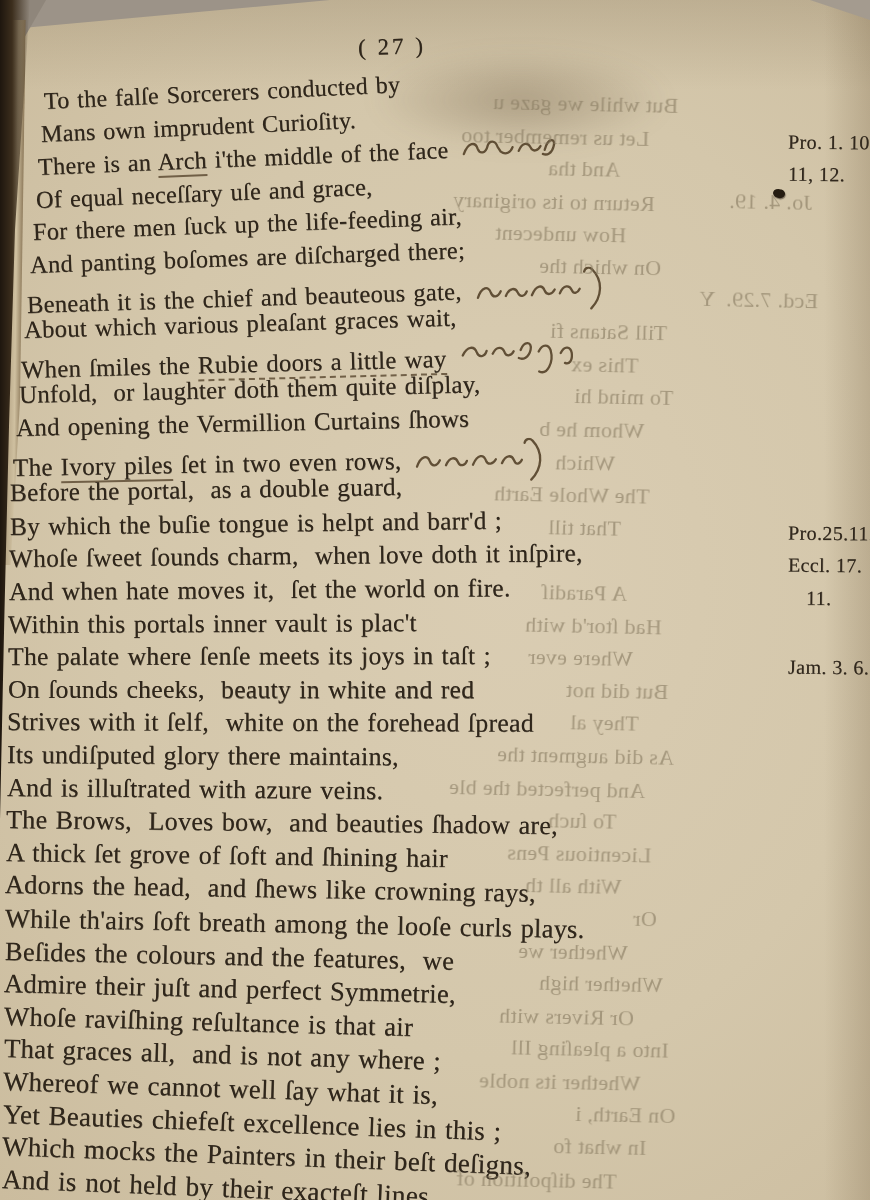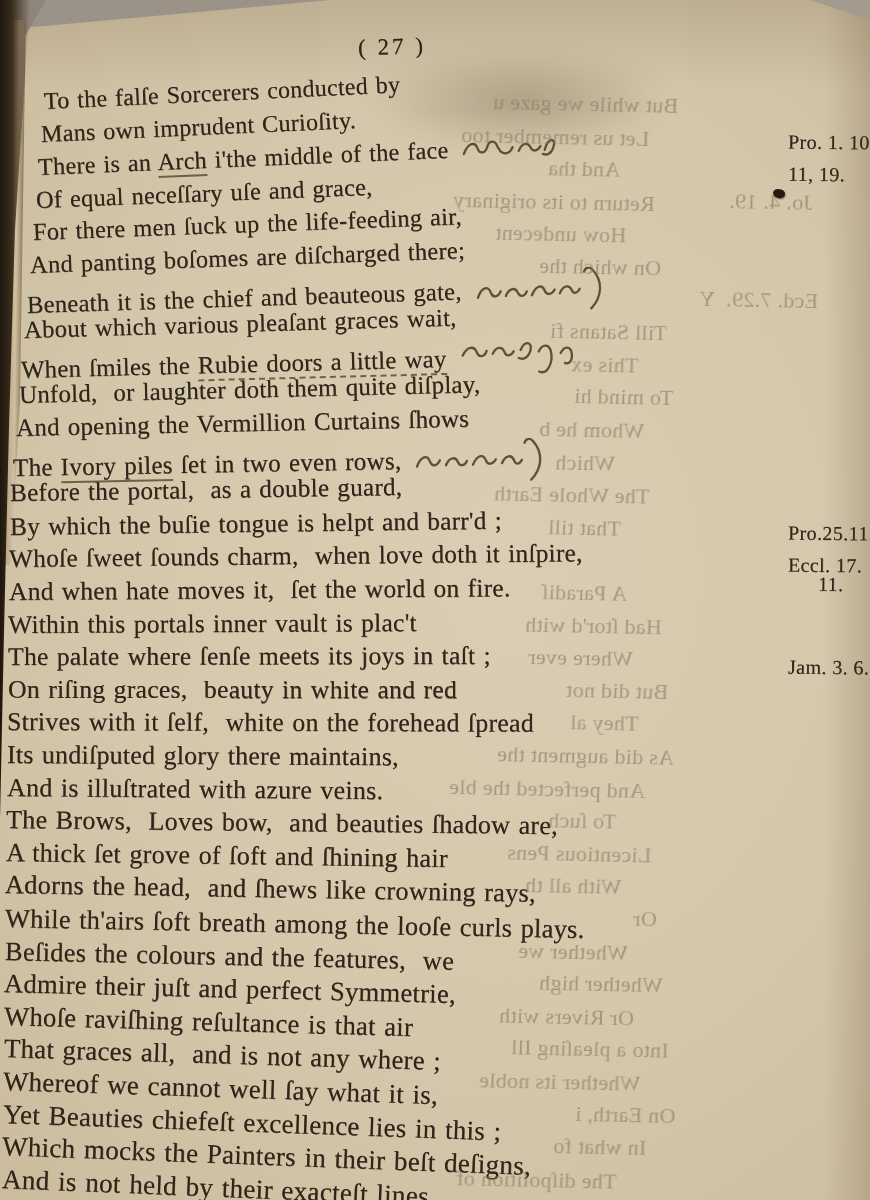--- a/index.html
+++ b/index.html
@@ -110,43 +110,43 @@
           <path d="M60 26 C65 15 71 16 73 22 C75 27 80 26 83 21"></path>
           <path d="M89 25 C93 16 99 17 101 22 C103 28 107 26 109 22"></path>
           <path d="M118 42 C129 31 131 15 120 3 M120 3 C117 0 113 1 112 5"></path>
         </svg></div>
       <div class="pline" style="top: 479.2px; left: 10px; font-size: 25.1636px; transform: rotate(-0.881818deg);">Before the portal,  as a double guard,</div>
       <div class="pline" style="top: 511.8px; left: 9.61905px; font-size: 25.2606px; transform: rotate(-0.730303deg);">By which the buſie tongue is helpt and barr'd ;</div>
       <div class="pline" style="top: 544.4px; left: 9.2381px; font-size: 25.3576px; transform: rotate(-0.578788deg);">Whoſe ſweet ſounds charm,  when love doth it inſpire,</div>
       <div class="pline" style="top: 577px; left: 8.85714px; font-size: 25.4545px; transform: rotate(-0.427273deg);">And when hate moves it,  ſet the world on fire.</div>
       <div class="pline" style="top: 609.6px; left: 8.47619px; font-size: 25.5515px; transform: rotate(-0.275758deg);">Within this portals inner vault is plac't</div>
       <div class="pline" style="top: 642.2px; left: 8.09524px; font-size: 25.6485px; transform: rotate(-0.124242deg);">The palate where ſenſe meets its joys in taſt ;</div>
-      <div class="pline" style="top: 674.8px; left: 7.71429px; font-size: 25.7455px; transform: rotate(0.0272727deg);">On riſing graces,  beauty in white and red</div>
+      <div class="pline" style="top: 674.8px; left: 7.71429px; font-size: 25.7455px; transform: rotate(0.0272727deg);">On ſounds cheeks,  beauty in white and red</div>
       <div class="pline" style="top: 707.4px; left: 7.33333px; font-size: 25.8424px; transform: rotate(0.178788deg);">Strives with it ſelf,  white on the forehead ſpread</div>
       <div class="pline" style="top: 740px; left: 6.95238px; font-size: 25.9394px; transform: rotate(0.330303deg);">Its undiſputed glory there maintains,</div>
       <div class="pline" style="top: 772.6px; left: 6.57143px; font-size: 26.0364px; transform: rotate(0.481818deg);">And is illuſtrated with azure veins.</div>
       <div class="pline" style="top: 805.2px; left: 6.19048px; font-size: 26.1333px; transform: rotate(0.633333deg);">The Brows,  Loves bow,  and beauties ſhadow are,</div>
       <div class="pline" style="top: 837.8px; left: 5.80952px; font-size: 26.2303px; transform: rotate(0.784848deg);">A thick ſet grove of ſoft and ſhining hair</div>
       <div class="pline" style="top: 870.4px; left: 5.42857px; font-size: 26.3273px; transform: rotate(0.936364deg);">Adorns the head,  and ſhews like crowning rays,</div>
       <div class="pline" style="top: 903px; left: 5.04762px; font-size: 26.4242px; transform: rotate(1.08788deg);">While th'airs ſoft breath among the looſe curls plays.</div>
       <div class="pline" style="top: 935.6px; left: 4.66667px; font-size: 26.5212px; transform: rotate(1.23939deg);">Beſides the colours and the features,  we</div>
       <div class="pline" style="top: 968.2px; left: 4.28571px; font-size: 26.6182px; transform: rotate(1.39091deg);">Admire their juſt and perfect Symmetrie,</div>
       <div class="pline" style="top: 1000.8px; left: 3.90476px; font-size: 26.7152px; transform: rotate(1.54242deg);">Whoſe raviſhing reſultance is that air</div>
       <div class="pline" style="top: 1033.4px; left: 3.52381px; font-size: 26.8121px; transform: rotate(1.69394deg);">That graces all,  and is not any where ;</div>
       <div class="pline" style="top: 1066px; left: 3.14286px; font-size: 26.9091px; transform: rotate(1.84545deg);">Whereof we cannot well ſay what it is,</div>
       <div class="pline" style="top: 1098.6px; left: 2.7619px; font-size: 27.0061px; transform: rotate(1.99697deg);">Yet Beauties chiefeſt excellence lies in this ;</div>
       <div class="pline" style="top: 1131.2px; left: 2.38095px; font-size: 27.103px; transform: rotate(2.14848deg);">Which mocks the Painters in their beſt deſigns,</div>
       <div class="pline" style="top: 1163.8px; left: 2px; font-size: 27.2px; transform: rotate(2.3deg);">And is not held by their exacteſt lines.</div>
     </div>
   <div id="mrefs">
       <div class="mref" style="top: 130.6px;">Pro. 1. 10,</div>
-      <div class="mref" style="top: 163.2px;">11, 19.</div>
+      <div class="mref" style="top: 163.2px;">11, 12.</div>
       <div class="mref" style="top: 521.8px;">Pro.25.11.</div>
       <div class="mref" style="top: 554.4px;">Eccl. 17.</div>
-      <div class="mref" style="top: 573px; left: 806px; margin-left: 12px;">11.</div>
+      <div class="mref" style="top: 587px; left: 806px;">11.</div>
       <div class="mref" style="top: 656px;">Jam. 3. 6.</div>
     </div>
   <div id="bleed-layer">
       <div class="bleed" style="top: 91px; right: 192px;">But while we gaze u</div>
       <div class="bleed" style="top: 123.6px; right: 221px;">Let us remember too</div>
       <div class="bleed" style="top: 156.2px; right: 250px;">And tha</div>
       <div class="bleed" style="top: 188.8px; right: 58px;">Jo. 4. 19.</div>
       <div class="bleed" style="top: 188.8px; right: 215px;">Return to its originary</div>
       <div class="bleed" style="top: 221.4px; right: 244px;">How undecent</div>
       <div class="bleed" style="top: 254px; right: 209px;">On which the</div>

